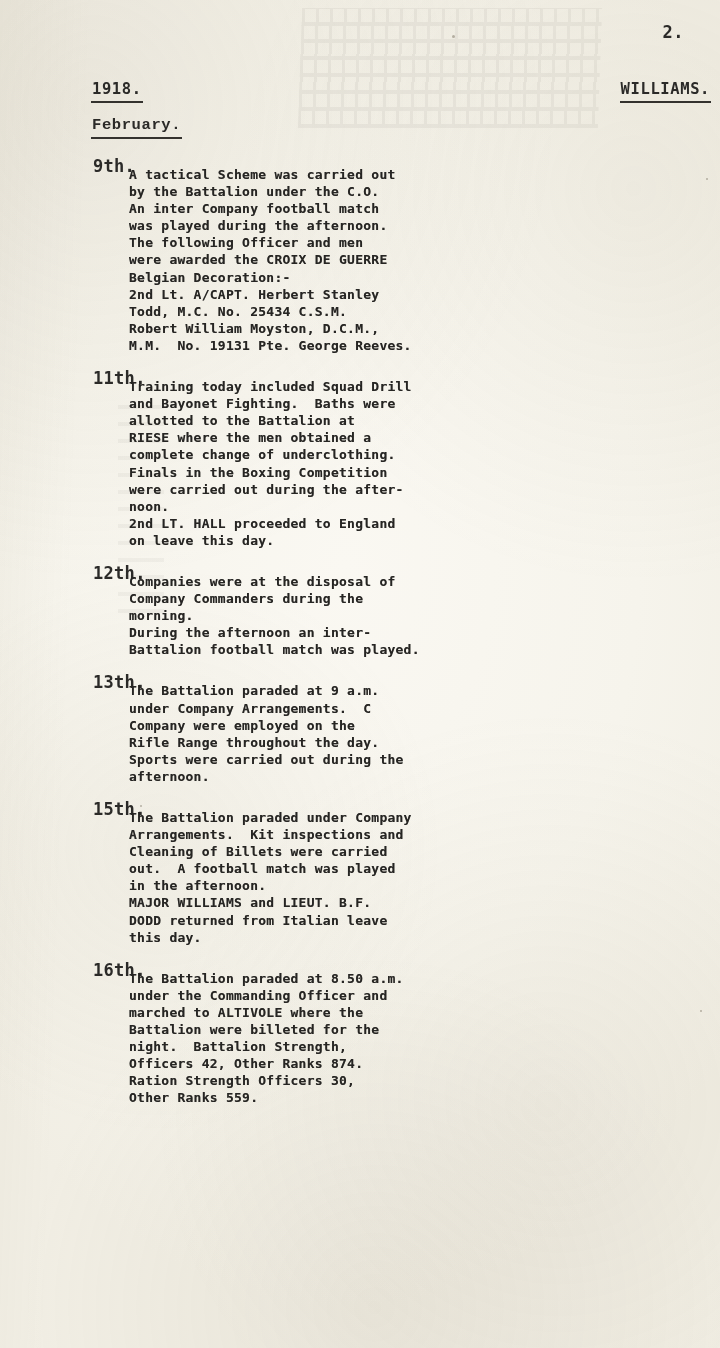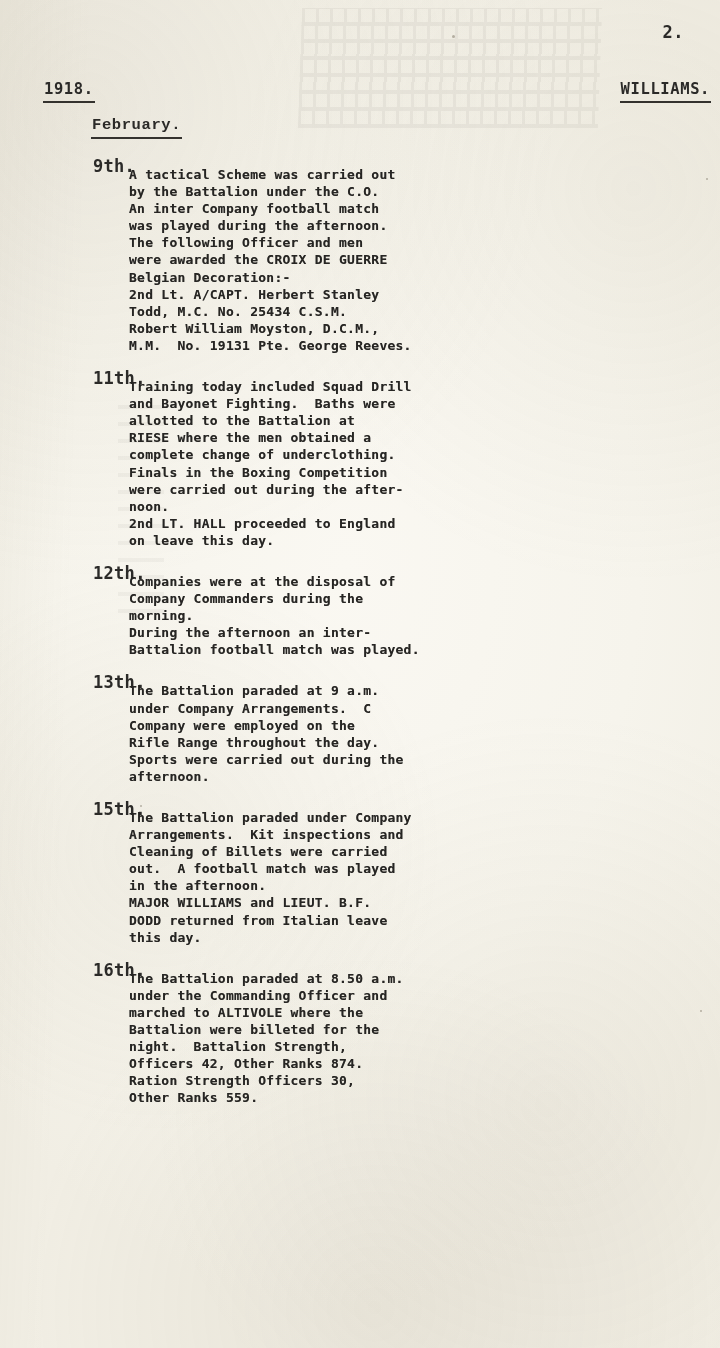--- a/index.html
+++ b/index.html
@@ -87,21 +87,21 @@
     letter-spacing: .5px;
   }
 
   .head-row {
     position: absolute;
     left: 0; right: 0;
     display: flex;
     justify-content: space-between;
     align-items: baseline;
   }
-  .head-row.r1 { top: 80px; padding-left: 44px; padding-right: 10px; }
+  .head-row.r1 { top: 80px; padding-left: 92px; padding-right: 10px; }
 
   .month-row {
     position: absolute;
     left: 92px;
     top: 116px;
     font-family: Liberation Mono, monospace;
   }
 
   .ul {
     display: inline-block;

